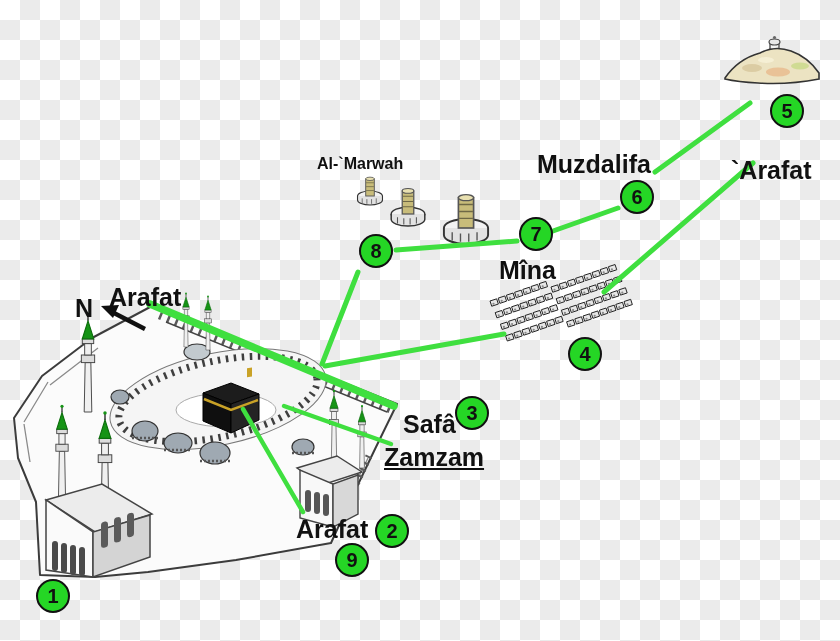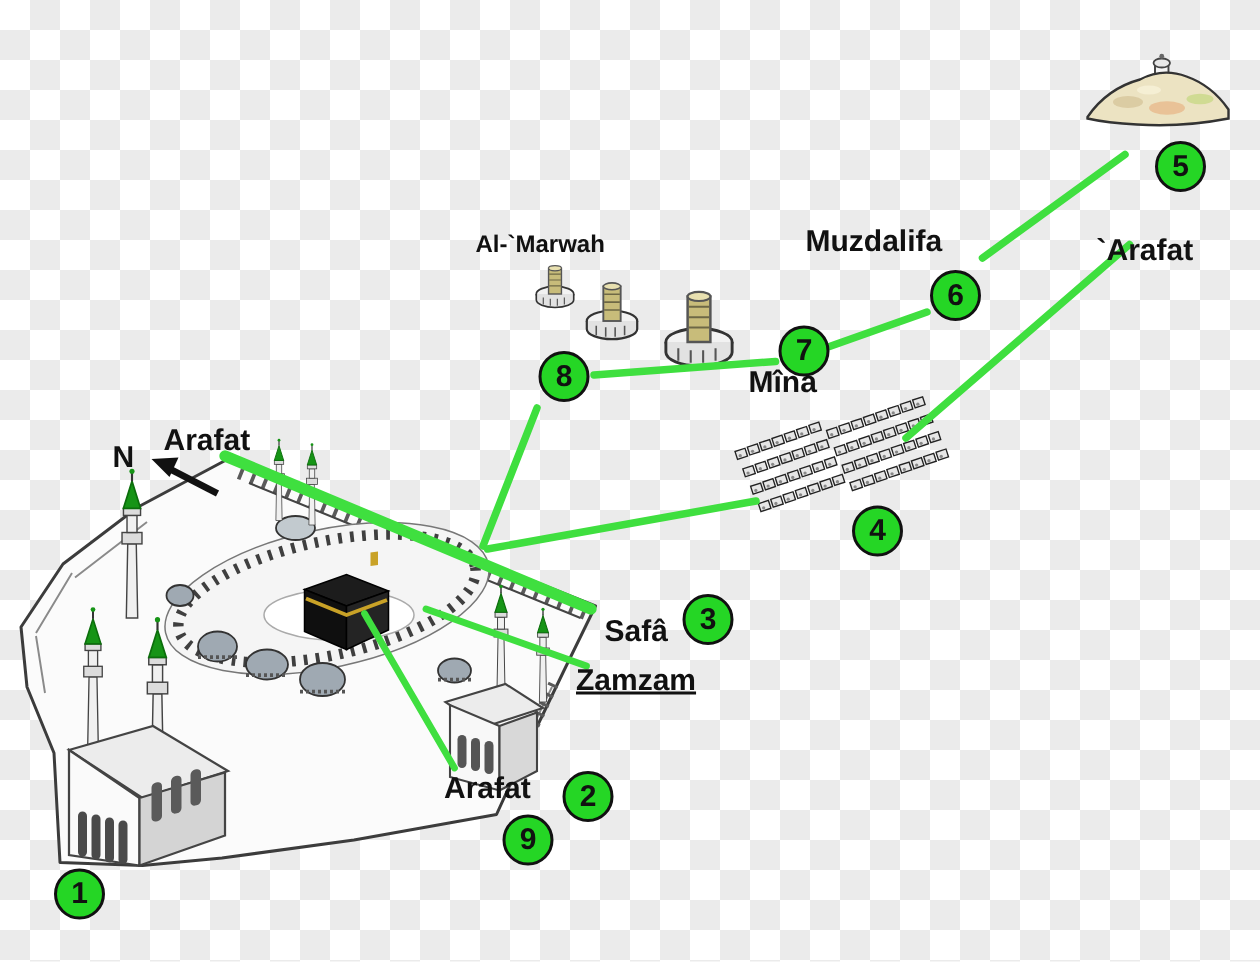--- a/index.html
+++ b/index.html
@@ -6,21 +6,21 @@
   body{
     width:840px;height:641px;position:relative;overflow:hidden;
     font-family:"Liberation Sans","DejaVu Sans",sans-serif;
     background-color:#ffffff;
     background-image:conic-gradient(#ebebeb 0.25turn,#ffffff 0.25turn 0.5turn,#ebebeb 0.5turn 0.75turn,#ffffff 0.75turn);
     background-size:40px 40px;
   }
   #scene{position:absolute;left:0;top:0;width:840px;height:641px;}
   .lbl{
     position:absolute;color:#111;font-weight:bold;white-space:nowrap;
-    font-size:20px;letter-spacing:0px;
+    font-size:25px;letter-spacing:0px;
   }
   .lbl.small{font-size:16px;}
   .marker{
     position:absolute;width:34px;height:34px;border-radius:50%;
     background:#25d625;border:2.5px solid #111;box-sizing:border-box;
     display:flex;align-items:center;justify-content:center;
     color:#111;font-weight:bold;font-size:20px;line-height:1;
   }
 </style>
 </head>
@@ -279,21 +279,21 @@
 
   <g>
     <line x1="145" y1="329" x2="112" y2="312" stroke="#111" stroke-width="4.5"></line>
     <path d="M101,306 L119,305 L113,318 Z" fill="#111"></path>
   </g>
 </svg>
 
 <div class="lbl small" style="left:317px;top:155px;">Al-`Marwah</div>
 <div class="lbl" style="left:537px;top:150px;">Muzdalifa</div>
 <div class="lbl" style="left:731px;top:156px;">`Arafat</div>
-<div class="lbl" style="left:499px;top:244px;">Mîna</div>
+<div class="lbl" style="left:499px;top:256px;">Mîna</div>
 <div class="lbl" style="left:109px;top:283px;">Arafat</div>
 <div class="lbl" style="left:75px;top:294px;">N</div>
 <div class="lbl" style="left:403px;top:410px;">Safâ</div>
 <div class="lbl" style="left:384px;top:443px;text-decoration:underline;">Zamzam</div>
 <div class="lbl" style="left:296px;top:515px;">Arafat</div>
 
 <div id="markers-layer">
     <div class="marker" style="left: 36px; top: 579px;">1</div>
     <div class="marker" style="left: 375px; top: 514px;">2</div>
     <div class="marker" style="left: 455px; top: 396px;">3</div>

